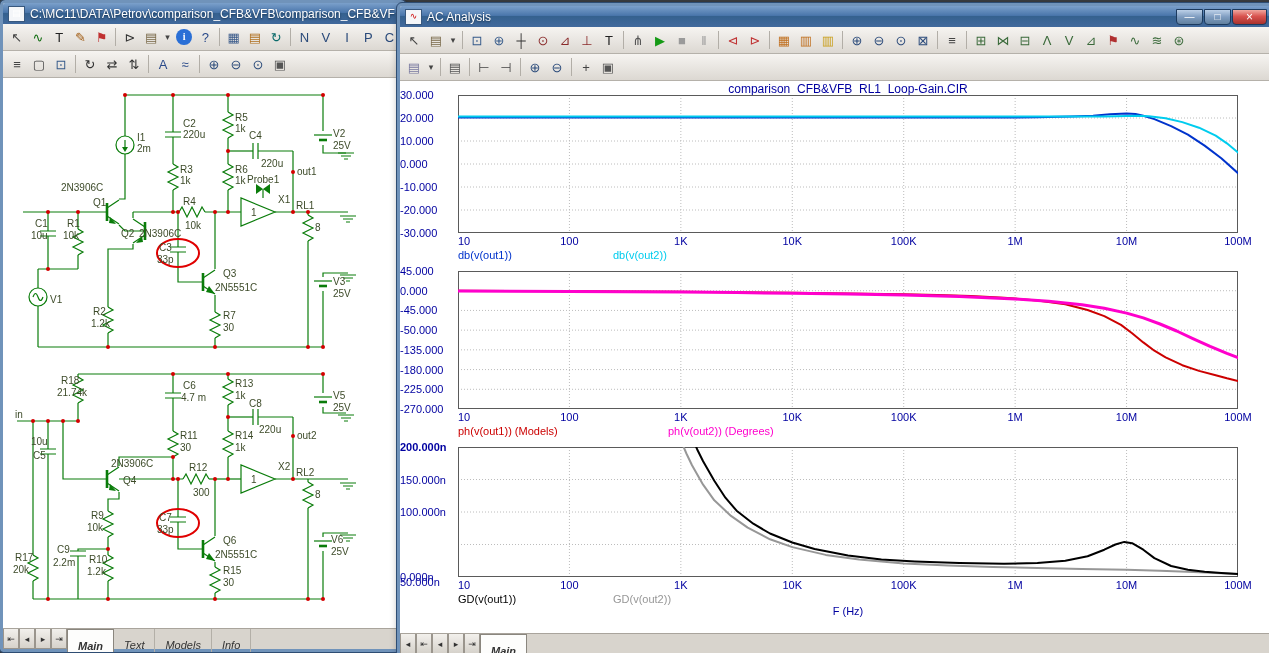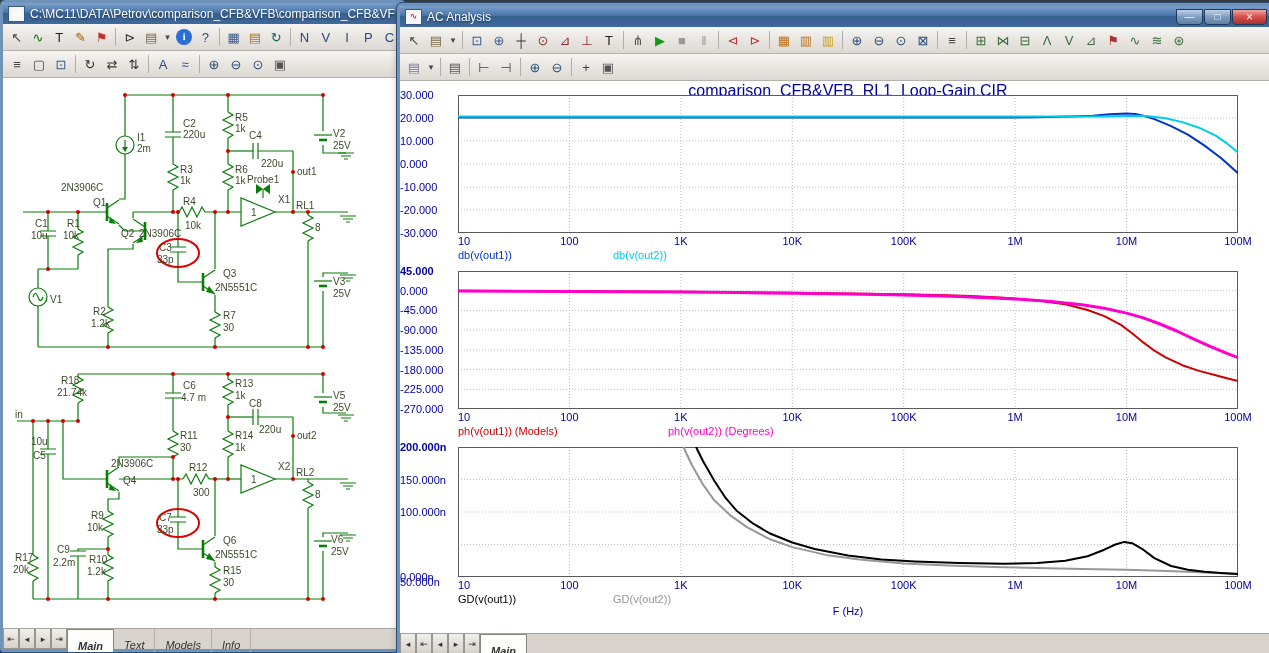--- a/index.html
+++ b/index.html
@@ -42,21 +42,21 @@
   .srccirc{stroke:#0a7c0a;stroke-width:1.2;fill:#fff;}
   .tabbar{height:20px;flex:0 0 20px;display:flex;align-items:stretch;background:#d8d4cd;
           border-top:1px solid #a9a49c;font-size:11px;color:#333;}
   .vcr{width:16px;display:flex;align-items:center;justify-content:center;font-size:9px;color:#333;
        background:linear-gradient(180deg,#f2f0ec,#d6d2cb);border:1px solid #9a958d;border-top:none;
        padding:0;cursor:default;}
   .tab{display:flex;align-items:center;padding:16px 10px;border-right:1px solid #b3afa7;cursor:default;font-style:italic;}
   .tab.active{background:#fdfdfc;font-weight:bold;border:1px solid #8a867e;border-bottom:none;margin-bottom:0;}
   .plotpanel{flex:1;background:#fff;position:relative;overflow:hidden;font-size:11px;}
   .chart-title{position:absolute;left:58px;width:780px;top:1px;text-align:center;color:#0000a0;
-               font-size:16px;}
+               font-size:12px;}
   .plotbox{position:absolute;background:#fff;}
   .ytick{position:absolute;left:0;width:54px;text-align:left;color:#0000a0;font-size:11px;line-height:12px;}
   .xtick{position:absolute;color:#0000a0;font-size:11px;transform:translateX(-50%);line-height:12px;}
   .xtick.first{transform:none;}
   .legend-item{position:absolute;font-size:11px;line-height:13px;}
   .xlabel-div{position:absolute;left:58px;width:780px;text-align:center;color:#0000a0;font-size:11px;}
 </style>
 </head>
 <body>
 
@@ -491,24 +491,24 @@
         <div class="xtick first" style="left: 58px; top: 154px;">10</div>
         <div class="xtick" style="left: 169.429px; top: 154px;">100</div>
         <div class="xtick" style="left: 280.857px; top: 154px;">1K</div>
         <div class="xtick" style="left: 392.286px; top: 154px;">10K</div>
         <div class="xtick" style="left: 503.714px; top: 154px;">100K</div>
         <div class="xtick" style="left: 615.143px; top: 154px;">1M</div>
         <div class="xtick" style="left: 726.571px; top: 154px;">10M</div>
         <div class="xtick" style="left: 838px; top: 154px;">100M</div>
         <div class="legend-item" style="left: 58px; top: 168px; color: rgb(0, 51, 204);">db(v(out1))</div>
         <div class="legend-item" style="left: 213px; top: 168px; color: rgb(0, 204, 238);">db(v(out2))</div>
-        <div class="ytick" style="top: 184px; font-weight: bold;">45.000</div>
+        <div class="ytick" style="top: 184px;">45.000</div>
         <div class="ytick" style="top: 203.714px;">0.000</div>
         <div class="ytick" style="top: 223.429px;">-45.000</div>
-        <div class="ytick" style="top: 243.143px;">-90.000</div>
+        <div class="ytick" style="top: 243.143px;">-50.000</div>
         <div class="ytick" style="top: 262.857px;">-135.000</div>
         <div class="ytick" style="top: 282.571px;">-180.000</div>
         <div class="ytick" style="top: 302.286px;">-225.000</div>
         <div class="ytick" style="top: 322px;">-270.000</div>
         <svg width="780" height="138" class="plotbox" style="left: 58px; top: 190px;">
           <line x1="111.42857142857143" y1="0" x2="111.42857142857143" y2="138" stroke="#bcbcbc" stroke-width="1" stroke-dasharray="1,2"></line>
           <line x1="222.85714285714286" y1="0" x2="222.85714285714286" y2="138" stroke="#bcbcbc" stroke-width="1" stroke-dasharray="1,2"></line>
           <line x1="334.2857142857143" y1="0" x2="334.2857142857143" y2="138" stroke="#bcbcbc" stroke-width="1" stroke-dasharray="1,2"></line>
           <line x1="445.7142857142857" y1="0" x2="445.7142857142857" y2="138" stroke="#bcbcbc" stroke-width="1" stroke-dasharray="1,2"></line>
           <line x1="557.1428571428571" y1="0" x2="557.1428571428571" y2="138" stroke="#bcbcbc" stroke-width="1" stroke-dasharray="1,2"></line>

